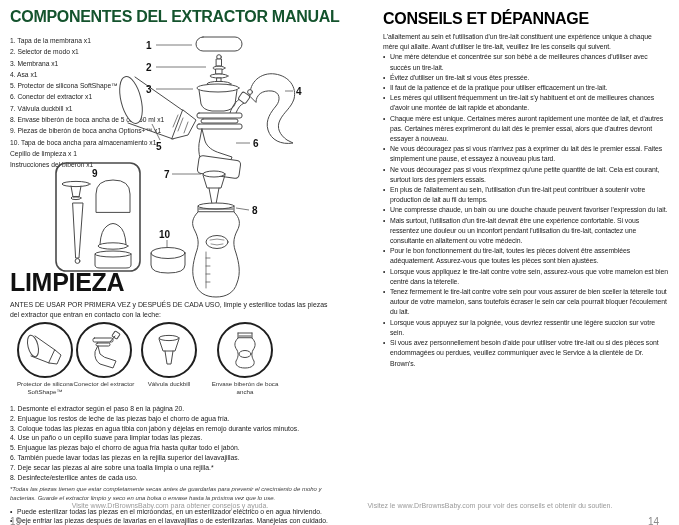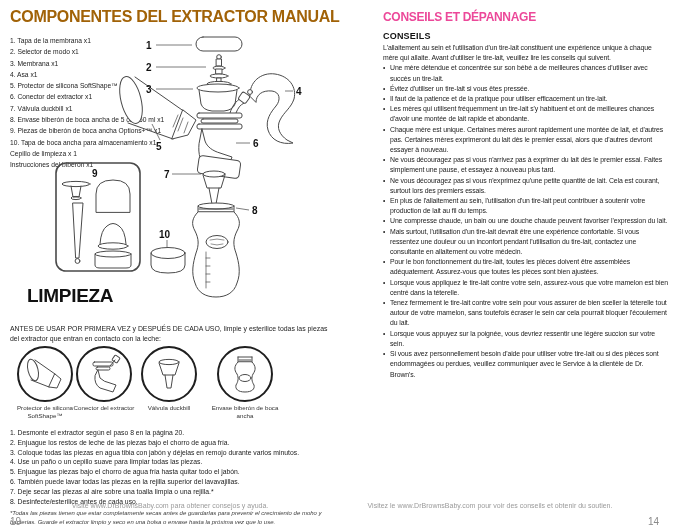--- a/index.html
+++ b/index.html
@@ -3,29 +3,29 @@
 <meta charset="utf-8">
 <style>
   html,body{margin:0;padding:0;}
   body{
     width:679px;height:525px;position:relative;background:#ffffff;
     font-family:"Liberation Sans", sans-serif;color:#1a1a1a;overflow:hidden;
     -webkit-font-smoothing:antialiased;
   }
   .abs{position:absolute;}
   
-  .lp-title{left:10px;top:8px;font-size:16px;font-weight:bold;letter-spacing:-0.3px;color:#a16207;}
-  .rp-title{font-size:12px;font-weight:bold;letter-spacing:-0.3px;color:#ec4899;margin:0 0 4px 0;}
+  .lp-title{left:10px;top:8px;font-size:16px;font-weight:bold;letter-spacing:-0.3px;color:#14532d;}
+  .rp-title{font-size:16px;font-weight:bold;letter-spacing:-0.3px;color:#000000;margin:0 0 4px 0;}
   ul,ol{list-style:none;margin:0;padding:0;}
   .parts{left:10px;top:35px;width:158px;font-size:6.7px;line-height:11.3px;color:#222;}
   .parts li{padding-left:9px;text-indent:-9px;}
   svg text{font-family:"Liberation Sans",sans-serif;}
   .dia-num{font-size:10px;font-weight:bold;fill:#111;}
   .limpieza{left:10px;top:268px;width:325px;}
-  .limpieza h2{margin:17px;font-size:19px;font-weight:bold;letter-spacing:-0.3px;color:#111;}
+  .limpieza h2{margin:0;font-size:25px;font-weight:bold;letter-spacing:-0.3px;color:#111;}
   .limp-intro{margin:3px 0 0 0;font-size:6.9px;line-height:10px;color:#222;width:322px;}
   .icons-row{position:relative;height:82px;margin-top:2px;}
   .icon-item{position:absolute;width:70px;text-align:center;}
   .icon-circle{width:52px;height:52px;border:2px solid #1f1f1f;border-radius:50%;margin:0 auto;display:flex;align-items:center;justify-content:center;background:#fff;}
   .icon-cap{font-size:6.2px;line-height:7.6px;color:#333;margin-top:2px;}
   .steps{font-size:6.8px;line-height:9.8px;color:#222;width:325px;}
   .steps li{padding-left:8px;text-indent:-8px;}
   .footnote{margin:3px 0 0 0;font-size:6px;line-height:8.6px;font-style:italic;color:#3d3d3d;width:322px;}
   .care{margin-top:4px;font-size:6.8px;line-height:9.8px;color:#222;width:325px;}
   .care li{position:relative;padding-left:7px;}
@@ -223,21 +223,20 @@
     <li>Deje enfriar las piezas después de lavarlas en el lavavajillas o de esterilizarlas. Manéjelas con cuidado.</li>
   </ul>
 </div>
 
 <div class="abs pnum pnum-left">19</div>
 <div class="abs foot foot-left">Visite www.DrBrownsBaby.com para obtener consejos y ayuda.</div>
 
 <div class="abs rp">
   <h1 class="rp-title">CONSEILS ET DÉPANNAGE</h1>
 
-  <h3>CONSEILS</h3>
   <p>L'allaitement au sein et l'utilisation d'un tire-lait constituent une expérience unique à chaque mère qui allaite. Avant d'utiliser le tire-lait, veuillez lire les conseils qui suivent.</p>
   <ul>
     <li>Une mère détendue et concentrée sur son bébé a de meilleures chances d'utiliser avec succès un tire-lait.</li>
     <li>Évitez d'utiliser un tire-lait si vous êtes pressée.</li>
     <li>Il faut de la patience et de la pratique pour utiliser efficacement un tire-lait.</li>
     <li>Les mères qui utilisent fréquemment un tire-lait s'y habituent et ont de meilleures chances d'avoir une montée de lait rapide et abondante.</li>
     <li>Chaque mère est unique. Certaines mères auront rapidement une montée de lait, et d'autres pas. Certaines mères exprimeront du lait dès le premier essai, alors que d'autres devront essayer à nouveau.</li>
     <li>Ne vous découragez pas si vous n'arrivez pas à exprimer du lait dès le premier essai. Faites simplement une pause, et essayez à nouveau plus tard.</li>
     <li>Ne vous découragez pas si vous n'exprimez qu'une petite quantité de lait. Cela est courant, surtout lors des premiers essais.</li>
     <li>En plus de l'allaitement au sein, l'utilisation d'un tire-lait peut contribuer à soutenir votre production de lait au fil du temps.</li>

